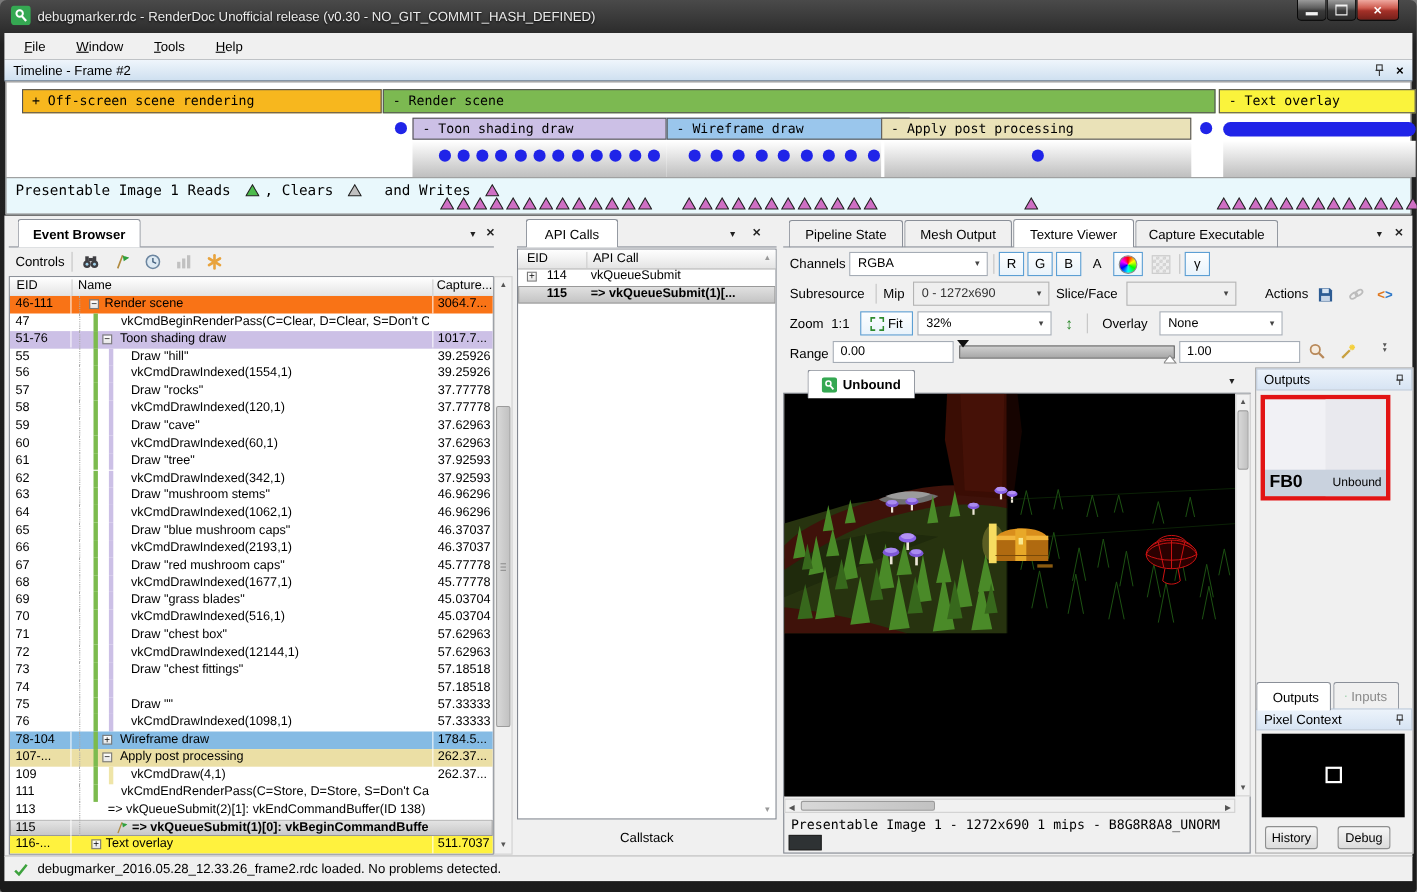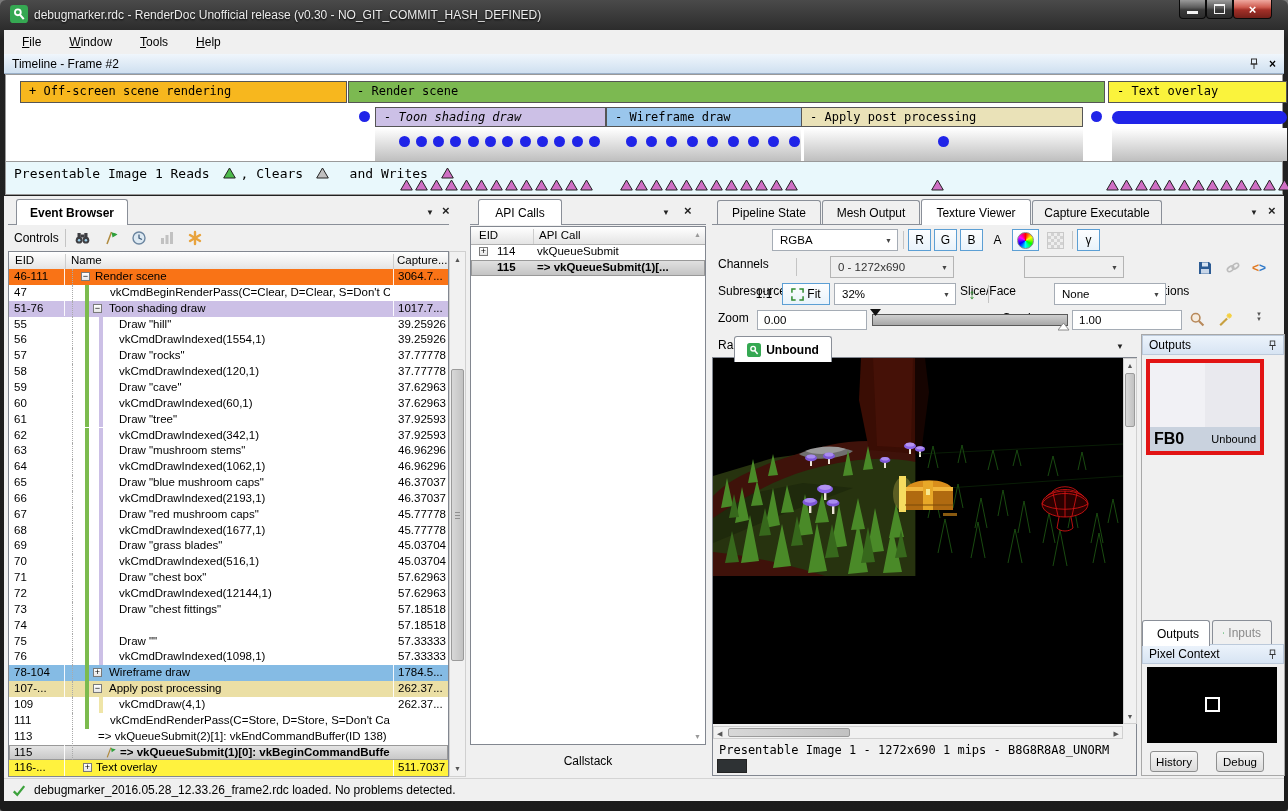--- a/index.html
+++ b/index.html
@@ -51,21 +51,21 @@
   .ebrow .nm{position:absolute;overflow:hidden;}
   .ebrow .dur{position:absolute;left:384px;right:0;padding-left:4px;border-left:1px solid rgba(255,255,255,.9);overflow:hidden;}
   .gdot{position:absolute;top:0;bottom:0;border-left:1px dotted #aaa;}
   .gbar{position:absolute;top:0;bottom:0;width:4px;}
   .toggle{position:absolute;top:3px;width:9px;height:9px;border:1px solid #7a7a7a;background:linear-gradient(#fff,#e6e6e6);font-size:9px;line-height:7px;text-align:center;box-sizing:border-box;}
   .scroll{background:#f1f1f1;border:1px solid #d0d0d0;box-sizing:border-box;}
   .scroll .arr{position:absolute;left:0;right:0;text-align:center;font-size:7px;color:#555;}
   .thumb{position:absolute;left:1px;right:1px;background:linear-gradient(90deg,#d8d8d8,#c2c2c2);border:1px solid #9b9b9b;border-radius:2px;}
   .grip{position:absolute;left:3px;right:3px;height:1px;background:#909090;}
   
-  .lbl{position:absolute;font-size:12px;white-space:nowrap;margin-top:24px;}
+  .lbl{position:absolute;font-size:12px;white-space:nowrap;}
   .combo{position:absolute;height:22px;background:#fff;border:1px solid #a5acb5;box-sizing:border-box;font-size:11.5px;display:flex;align-items:center;padding-left:7px;}
   .combo .cv{flex:1;overflow:hidden;white-space:nowrap;}
   .combo .ca{font-size:7px;color:#444;padding-right:5px;}
   .combo.gray{background:#efefef;border-color:#b4b4b4;color:#333;}
   .chbtn{position:absolute;height:22px;box-sizing:border-box;display:flex;align-items:center;justify-content:center;font-size:12px;gap:3px;border:1px solid transparent;}
   .chbtn.on{border:1px solid #5c9fd4;background:linear-gradient(#fdfeff,#e9f3fb);}
   .wheel{width:15px;height:15px;border-radius:50%;border:1px solid #888;background:conic-gradient(#f00,#ff0,#0f0,#0ff,#00f,#f0f,#f00);}
   .checker{width:15px;height:15px;opacity:.55;background-image:linear-gradient(45deg,#bbb 25%,transparent 25%,transparent 75%,#bbb 75%),linear-gradient(45deg,#bbb 25%,#eee 25%,#eee 75%,#bbb 75%);background-size:6px 6px;background-position:0 0,3px 3px;border:1px solid #aaa;}
   .rangebox{position:absolute;height:20px;background:#fff;border:1px solid #a5acb5;box-sizing:border-box;font-size:11.5px;padding:3px 0 0 6px;}
   .slider-track{position:absolute;left:0;right:0;top:4px;height:12px;background:linear-gradient(#cfcfcf,#a8a8a8);border:1px solid #5a5a5a;box-sizing:border-box;}
@@ -119,21 +119,21 @@
     <span style="font-weight:bold;font-size:12px">×</span>
   </div>
   <div class="abs tl-body" id="tl-canvas">
       <div class="grad" style="left: 369px; top: 53px; width: 231px; height: 33px;"></div>
       <div class="grad" style="left: 600px; top: 53px; width: 195px; height: 33px;"></div>
       <div class="grad" style="left: 798px; top: 53px; width: 279px; height: 33px;"></div>
       <div class="grad" style="left: 1106px; top: 53px; width: 175px; height: 33px;"></div>
       <div class="tlbar" style="left: 342px; top: 6px; width: 757px; height: 22px; background: rgb(124, 185, 81);">- Render scene</div>
       <div class="tlbar" style="left: 14px; top: 6px; width: 327px; height: 22px; background: rgb(247, 183, 30);">+ Off-screen scene rendering</div>
       <div class="tlbar" style="left: 1102px; top: 6px; width: 179px; height: 22px; background: rgb(250, 243, 60);">- Text overlay</div>
-      <div class="tlbar" style="left: 369px; top: 32px; width: 231px; height: 20px; background: rgb(204, 192, 230); font-style: italic;">- Toon shading draw</div>
+      <div class="tlbar" style="left: 369px; top: 32px; width: 231px; height: 20px; background: rgb(204, 192, 230);">- Toon shading draw</div>
       <div class="tlbar" style="left: 600px; top: 32px; width: 221px; height: 20px; background: rgb(154, 198, 236);">- Wireframe draw</div>
       <div class="tlbar" style="left: 795px; top: 32px; width: 282px; height: 20px; background: rgb(234, 226, 184);">- Apply post processing</div>
       <div class="tldot" style="left: 352.5px; top: 36px;"></div>
       <div class="tldot" style="left: 1084.5px; top: 36px;"></div>
       <div class="tldot" style="left: 392.5px; top: 61px;"></div>
       <div class="tldot" style="left: 409.8px; top: 61px;"></div>
       <div class="tldot" style="left: 427.1px; top: 61px;"></div>
       <div class="tldot" style="left: 444.4px; top: 61px;"></div>
       <div class="tldot" style="left: 461.7px; top: 61px;"></div>
       <div class="tldot" style="left: 479px; top: 61px;"></div>

